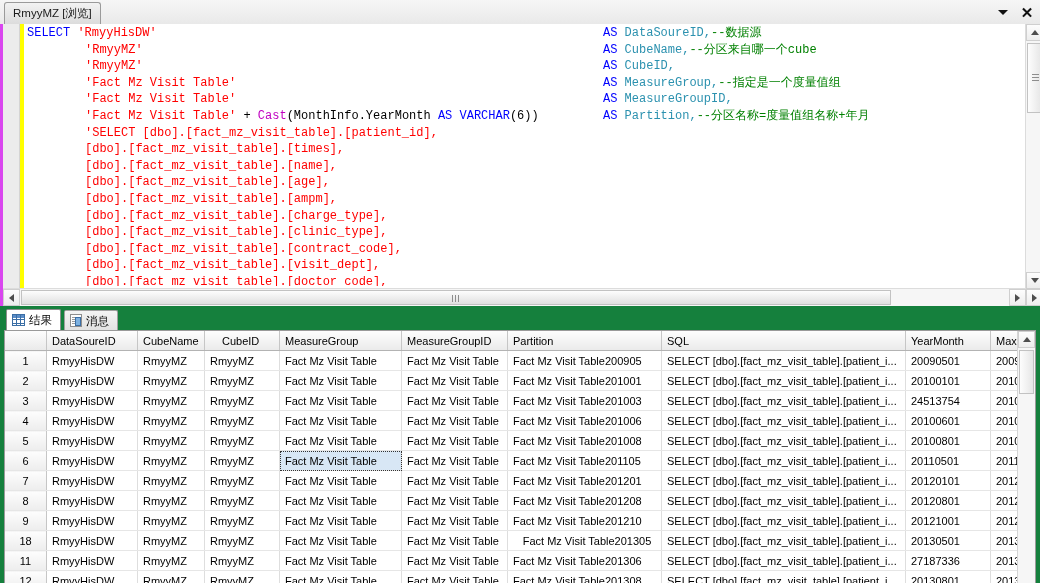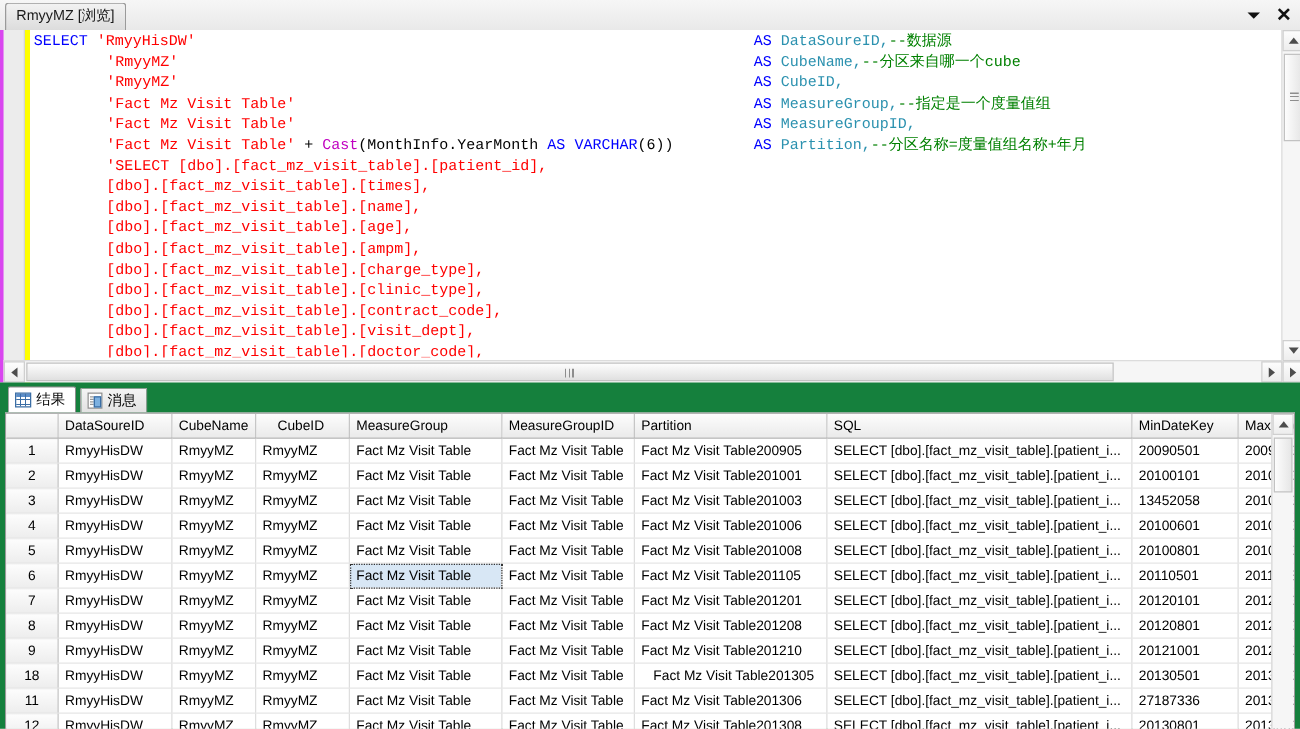--- a/index.html
+++ b/index.html
@@ -262,21 +262,21 @@
         <thead>
             <tr id="grid-head">
               <th class="rownum-h" style="width: 36px;"></th>
               <th style="width: 85px;">DataSoureID</th>
               <th style="width: 61px;">CubeName</th>
               <th style="width: 57px; padding-left: 17px;">CubeID</th>
               <th style="width: 116px;">MeasureGroup</th>
               <th style="width: 100px;">MeasureGroupID</th>
               <th style="width: 148px;">Partition</th>
               <th style="width: 238px;">SQL</th>
-              <th style="width: 79px;">MinDateKey</th>
+              <th style="width: 79px;">YearMonth</th>
               <th style="width: 75px;">MaxDateKey</th>
             </tr>
           </thead>
         <tbody id="grid-body">
             <tr>
               <td class="rownum" style="width: 36px;">1</td>
               <td style="width: 85px;">RmyyHisDW</td>
               <td style="width: 61px;">RmyyMZ</td>
               <td style="width: 57px;">RmyyMZ</td>
               <td style="width: 116px;">Fact Mz Visit Table</td>
@@ -300,21 +300,21 @@
             </tr>
             <tr>
               <td class="rownum" style="width: 36px;">3</td>
               <td style="width: 85px;">RmyyHisDW</td>
               <td style="width: 61px;">RmyyMZ</td>
               <td style="width: 57px;">RmyyMZ</td>
               <td style="width: 116px;">Fact Mz Visit Table</td>
               <td style="width: 100px;">Fact Mz Visit Table</td>
               <td style="width: 148px;">Fact Mz Visit Table201003</td>
               <td style="width: 238px;">SELECT [dbo].[fact_mz_visit_table].[patient_i...</td>
-              <td style="width: 79px;">13452058</td>
+              <td style="width: 79px;">24513754</td>
               <td style="width: 75px;">20100331</td>
             </tr>
             <tr>
               <td class="rownum" style="width: 36px;">4</td>
               <td style="width: 85px;">RmyyHisDW</td>
               <td style="width: 61px;">RmyyMZ</td>
               <td style="width: 57px;">RmyyMZ</td>
               <td style="width: 116px;">Fact Mz Visit Table</td>
               <td style="width: 100px;">Fact Mz Visit Table</td>
               <td style="width: 148px;">Fact Mz Visit Table201006</td>

